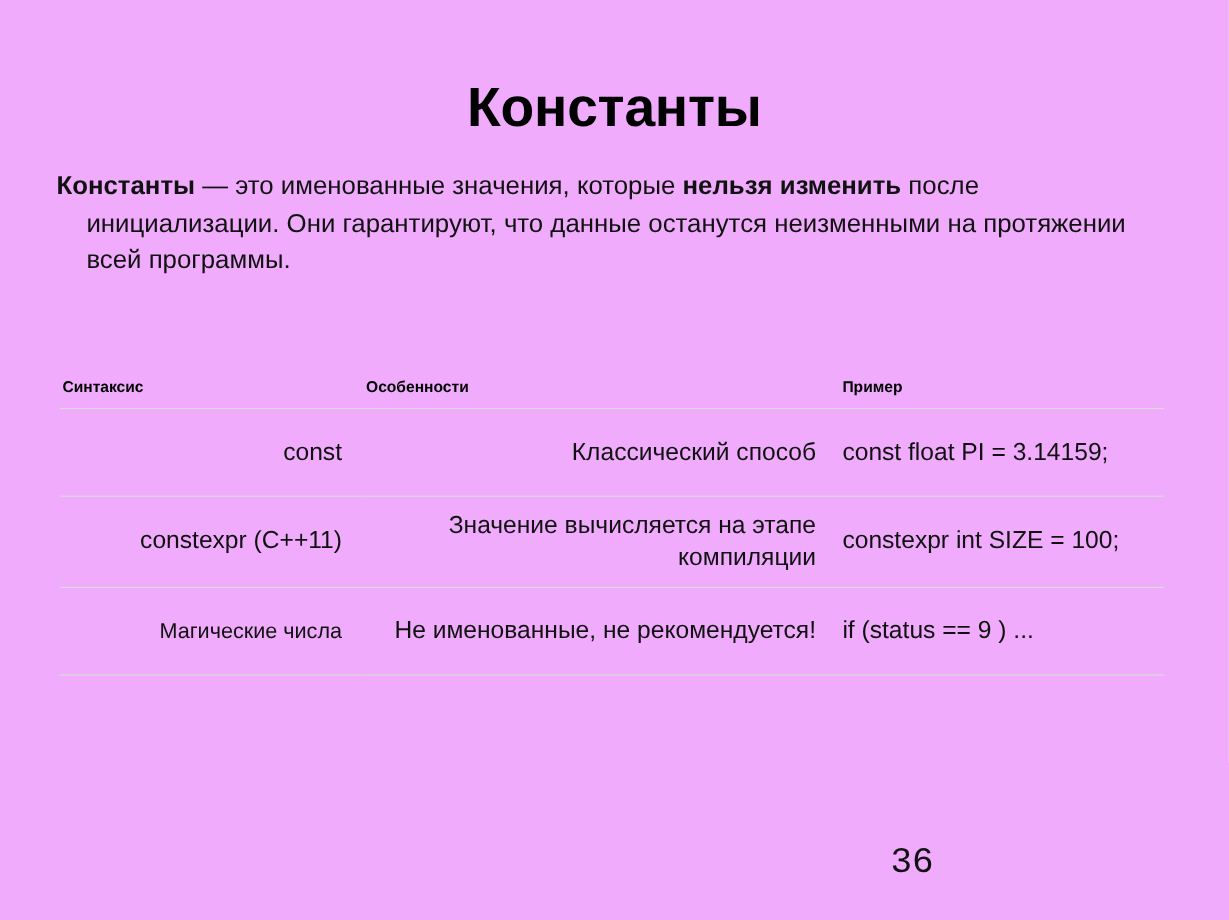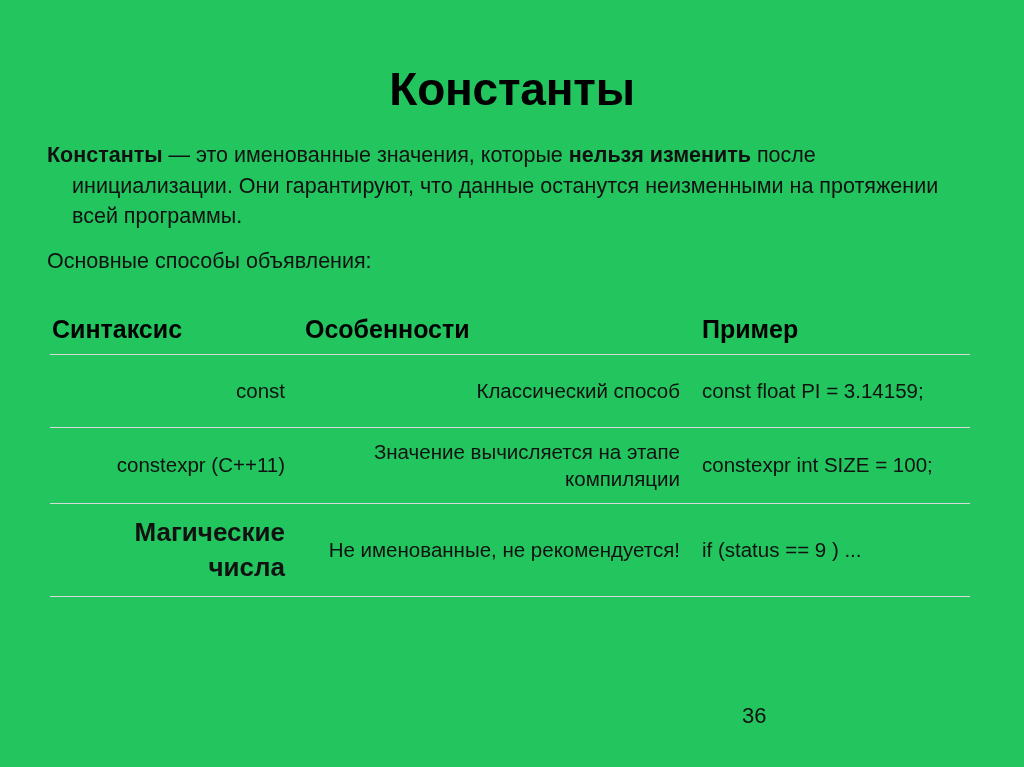--- a/index.html
+++ b/index.html
@@ -14,21 +14,21 @@
     position: relative;
     overflow: hidden;
     font-family: "Liberation Sans", sans-serif;
     color: #0a0a0a;
     -webkit-font-smoothing: antialiased;
   }
 
   .slide {
     position: absolute;
     inset: 0;
-    background: #22c55e;
+    background: #f0abfc;
   }
 
   
   .slide-title {
     position: absolute;
     left: 0;
     top: 34px;
     width: 1024px;
     text-align: center;
     font-size: 46px;
@@ -72,63 +72,63 @@
     width: 920px;
     border-collapse: collapse;
     table-layout: fixed;
   }
   table.cmp col.c1 { width: 253px; }
   table.cmp col.c2 { width: 397px; }
   table.cmp col.c3 { width: 270px; }
 
   table.cmp th {
     text-align: left;
-    font-size: 25px;
+    font-size: 13px;
     font-weight: bold;
     color: #000000;
     padding: 4px 8px 10px 2px;
     border-bottom: 1.4px solid #d9d9d9;
     vertical-align: bottom;
   }
   table.cmp td {
     font-size: 20.5px;
     line-height: 1.3;
     color: #111111;
     padding: 11px 14px 11px 2px;
     border-bottom: 1.4px solid #d9d9d9;
     vertical-align: middle;
   }
   table.cmp td.col-syntax  { padding-right: 18px; text-align: right; }
   table.cmp td.col-feature { padding-right: 20px; text-align: right; }
   table.cmp td.col-example { padding-right: 4px; }
-  table.cmp td.bold { font-weight: bold; font-size: 26px; line-height: 1.35; }
+  table.cmp td.bold { font-weight: normal; font-size: 18px; line-height: 1.35; }
 
   table.cmp tr.r1 td { height: 50px; }
   table.cmp tr.r2 td { height: 50px; }
   table.cmp tr.r3 td { height: 50px; }
 
   
   .page-number {
     position: absolute;
     left: 742px;
     top: 703px;
-    font-size: 22px;
+    font-size: 30px;
     color: #111111;
+    font-family: Liberation Mono, monospace;
   }
 </style>
 </head>
 <body>
 
 <div class="slide">
 
   <h1 class="slide-title">Константы</h1>
 
   <div class="body-block">
     <p class="para first"><b>Константы</b><span> — это именованные значения, которые </span><b>нельзя изменить</b><span> после инициализации. Они гарантируют, что данные останутся неизменными на протяжении всей программы.</span></p>
-    <p class="para second"><span>Основные способы объявления:</span></p>
   </div>
 
   <div class="table-wrap">
     <table class="cmp">
       <colgroup>
         <col class="c1">
           <col class="c2">
           <col class="c3">
       </colgroup>
       <thead>

